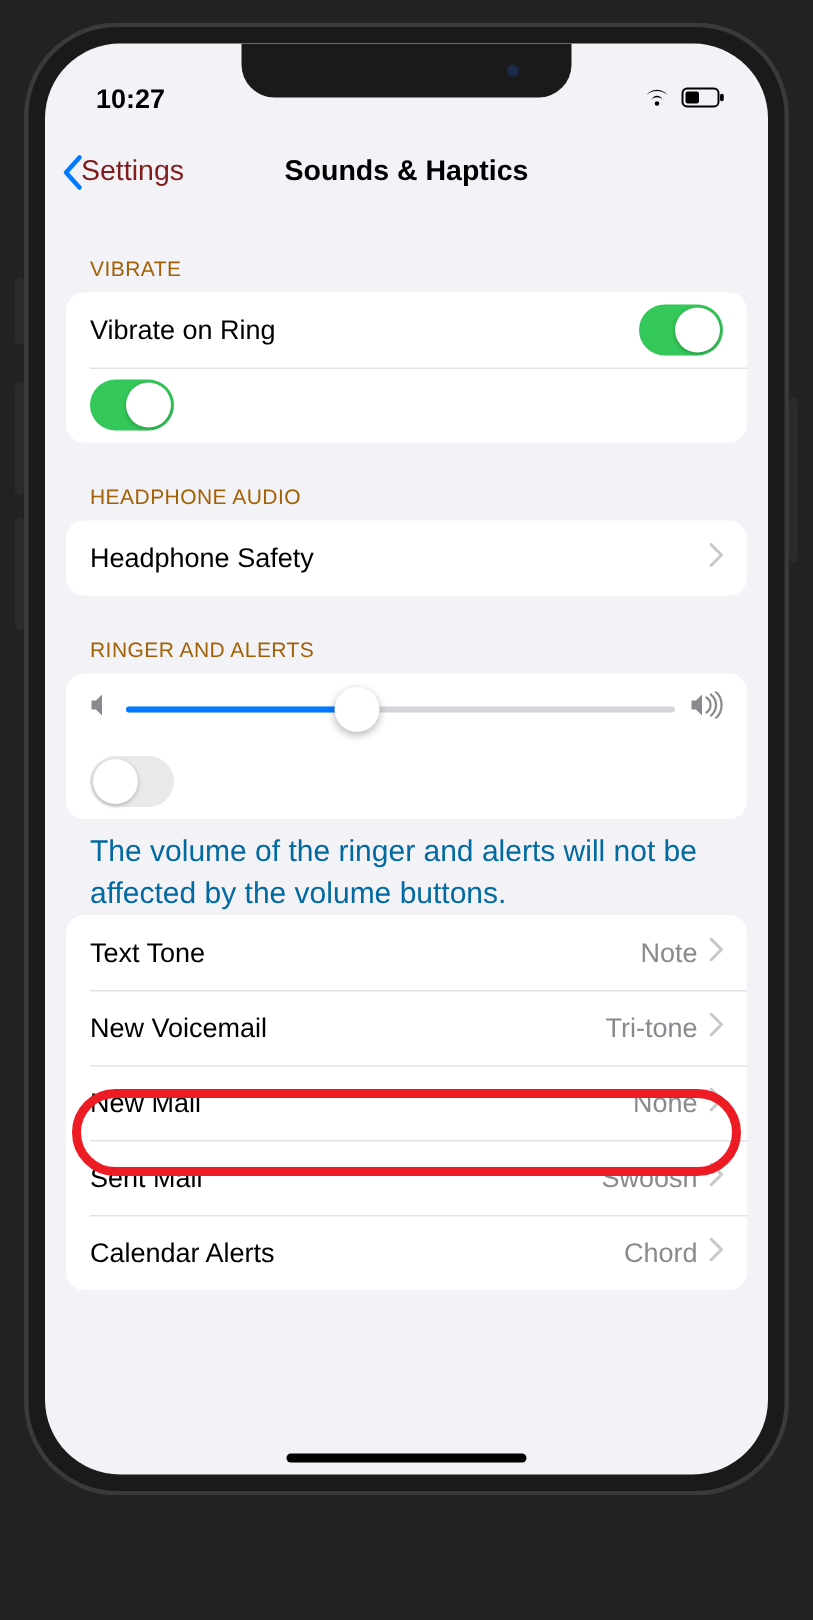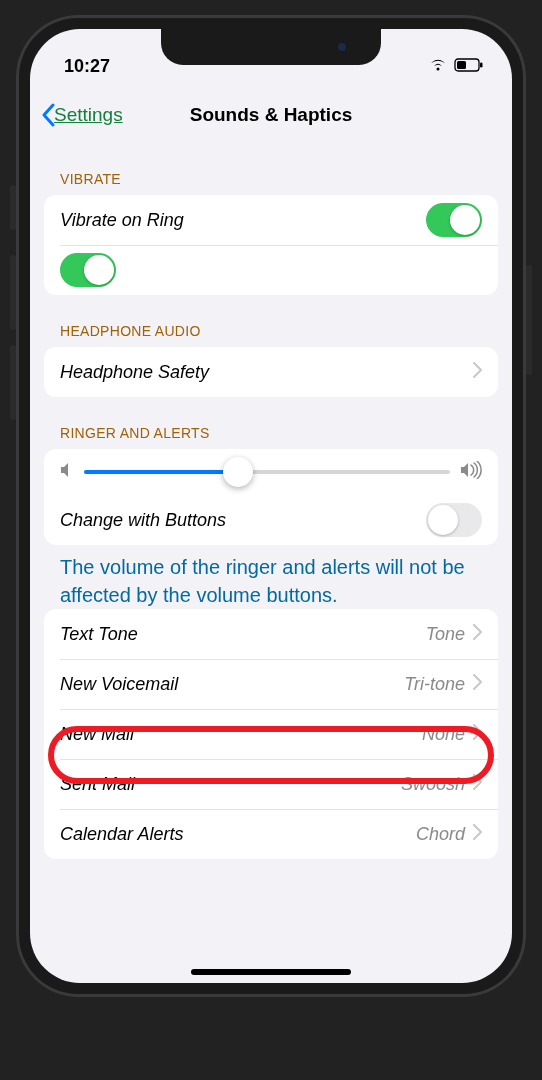--- a/index.html
+++ b/index.html
@@ -54,38 +54,38 @@
       font-weight: 600; font-size: 18px;
     }
     .status-right { display:flex; align-items:center; gap:6px; }
     .wifi-icon, .battery-icon { display:inline-block; }
     .nav-bar {
       height: 56px; display:flex; align-items:center; justify-content:center;
       position: relative; margin-top: 10px;
     }
     .back-btn {
       position:absolute; left:10px; display:flex; align-items:center;
-      color:#15803d; font-size:19px; cursor:pointer;text-decoration:underline;
+      color:#7f1d1d; font-size:19px; cursor:pointer;
     }
     .back-btn svg { margin-right: -2px; }
     .nav-title { font-weight:600; font-size:19px; }
     .content { padding: 0 14px 60px; }
     .section-header {
       text-transform: uppercase; color:#a16207; font-size:14px;
       padding: 28px 16px 8px; letter-spacing:0.3px;
     }
     .section-footer {
       color:#0369a1; font-size:20px; padding: 8px 16px 0; line-height:1.4;
     }
     .group {
       background:#fff; border-radius:12px; overflow:hidden;
     }
     .row {
       display:flex; align-items:center; justify-content:space-between;
-      min-height: 50px; padding: 0 16px; font-size:18px; position:relative; cursor:pointer;font-style:italic;
+      min-height: 50px; padding: 0 16px; font-size:18px; position:relative; cursor:pointer;
     }
     .row + .row::before {
       content:""; position:absolute; top:0; left:16px; right:0; height:1px; background:#e3e3e6;
     }
     .row-right { display:flex; align-items:center; gap:8px; }
     .detail-text { color:#8a8a8e; font-size:18px; }
     .chevron { color:#c7c7cc; }
     .toggle {
       width:56px; height:34px; border-radius:17px; position:relative; cursor:pointer;
     }
@@ -205,33 +205,32 @@
             <div class="slider-thumb" style="left:42%"></div>
           </div>
           <span>
             <svg width="22" height="18" viewBox="0 0 22 18">
                 <path d="M1 6h3l4-4v14l-4-4H1z" fill="#8a8a8e"></path>
                 <path d="M11 4a6 6 0 010 10M14 2a9 9 0 010 14M17 0a12 12 0 010 18" stroke="#8a8a8e" stroke-width="1.5" fill="none" stroke-linecap="round"></path>
               </svg>
           </span>
         </div>
         <div class="row">
-          <span>Change with Buttons</span>
           <div class="toggle off">
               <div class="toggle-knob"></div>
             </div>
         </div>
       </div>
       <div class="section-footer">The volume of the ringer and alerts will not be affected by the volume buttons.</div>
 
       <div class="group">
         <div class="row">
           <span>Text Tone</span>
           <div class="row-right">
-            <span class="detail-text">Tone</span>
+            <span class="detail-text">Note</span>
             <span class="chevron"><svg width="9" height="16" viewBox="0 0 9 16">
                   <path d="M1 1l7 7-7 7" stroke="#c7c7cc" stroke-width="2" fill="none" stroke-linecap="round" stroke-linejoin="round"></path>
                 </svg></span>
           </div>
         </div>
         <div class="row">
           <span>New Voicemail</span>
           <div class="row-right">
             <span class="detail-text">Tri-tone</span>
             <span class="chevron"><svg width="9" height="16" viewBox="0 0 9 16">

